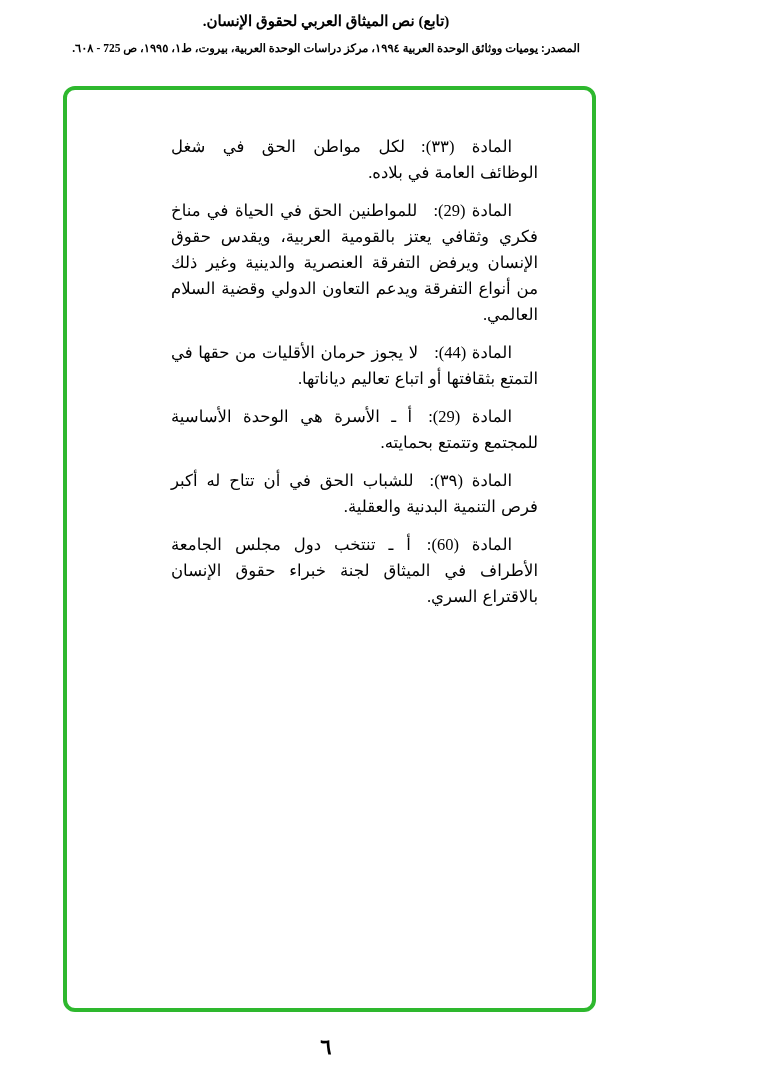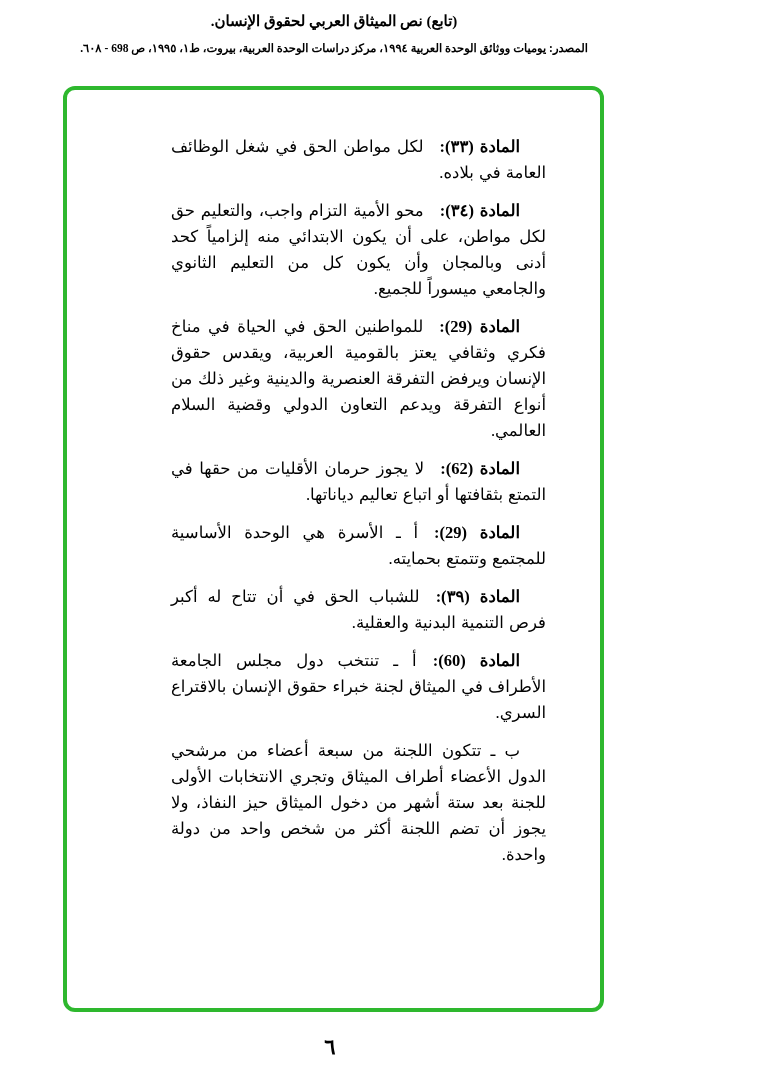--- a/index.html
+++ b/index.html
@@ -3,21 +3,20 @@
 <meta charset="utf-8">
 <style>
   html, body { margin: 0; padding: 0; background: #ffffff; }
   .page {
     position: relative;
     width: 652px;
     height: 1078px;
     background: #ffffff;
     font-family: "Liberation Serif", "DejaVu Serif", serif;
     overflow: hidden;
-    padding-left: 8px;
   }
   .header {
     direction: rtl;
     text-align: center;
     padding-top: 12px;
   }
   .doc-title {
     font-size: 15px;
     font-weight: bold;
     color: #000000;
@@ -47,21 +46,21 @@
     color: #000000;
   }
   .para {
     font-size: 16.5px;
     line-height: 26px;
     margin: 0 0 12px 0;
     text-indent: 26px;
     word-spacing: 1px;
   }
   .label {
-    font-weight: bold;
+    font-weight: normal;
     margin-left: 16px;
   }
   .label:empty { margin: 0; }
   .page-number {
     position: absolute;
     bottom: 18px;
     left: 0;
     width: 100%;
     text-align: center;
     font-size: 21px;
@@ -69,58 +68,52 @@
     color: #000000;
   }
 </style>
 </head>
 <body>
 
 <div class="page">
 
   <div class="header">
     <div class="doc-title">(تابع) نص الميثاق العربي لحقوق الإنسان.</div>
-    <div class="doc-source">المصدر: يوميات ووثائق الوحدة العربية ١٩٩٤، مركز دراسات الوحدة العربية، بيروت، ط١، ١٩٩٥، ص 698 - ٦٠٨.</div>
+    <div class="doc-source">المصدر: يوميات ووثائق الوحدة العربية ١٩٩٤، مركز دراسات الوحدة العربية، بيروت، ط١، ١٩٩٥، ص 725 - ٦٠٨.</div>
   </div>
 
   <div class="content-box" style="border-color: rgb(46, 184, 46);">
     <div class="text-area">
 
       <p class="para">
         <span class="label">المادة (٣٣):</span><span>لكل مواطن الحق في شغل الوظائف العامة في بلاده.</span>
       </p>
 
-      <p class="para">
-        <span class="label">المادة (٣٤):</span><span>محو الأمية التزام واجب، والتعليم حق لكل مواطن، على أن يكون الابتدائي منه إلزامياً كحد أدنى وبالمجان وأن يكون كل من التعليم الثانوي والجامعي ميسوراً للجميع.</span>
-      </p>
 
       <p class="para">
         <span class="label">المادة (29):</span><span>للمواطنين الحق في الحياة في مناخ فكري وثقافي يعتز بالقومية العربية، ويقدس حقوق الإنسان ويرفض التفرقة العنصرية والدينية وغير ذلك من أنواع التفرقة ويدعم التعاون الدولي وقضية السلام العالمي.</span>
       </p>
 
 
       <p class="para">
-        <span class="label">المادة (62):</span><span>لا يجوز حرمان الأقليات من حقها في التمتع بثقافتها أو اتباع تعاليم دياناتها.</span>
+        <span class="label">المادة (44):</span><span>لا يجوز حرمان الأقليات من حقها في التمتع بثقافتها أو اتباع تعاليم دياناتها.</span>
       </p>
 
       <p class="para">
         <span class="label">المادة (29):</span><span>أ ـ الأسرة هي الوحدة الأساسية للمجتمع وتتمتع بحمايته.</span>
       </p>
 
 
       <p class="para">
         <span class="label">المادة (٣٩):</span><span>للشباب الحق في أن تتاح له أكبر فرص التنمية البدنية والعقلية.</span>
       </p>
 
       <p class="para">
         <span class="label">المادة (60):</span><span>أ ـ تنتخب دول مجلس الجامعة الأطراف في الميثاق لجنة خبراء حقوق الإنسان بالاقتراع السري.</span>
       </p>
 
-      <p class="para">
-        <span class="label"></span><span>ب ـ تتكون اللجنة من سبعة أعضاء من مرشحي الدول الأعضاء أطراف الميثاق وتجري الانتخابات الأولى للجنة بعد ستة أشهر من دخول الميثاق حيز النفاذ، ولا يجوز أن تضم اللجنة أكثر من شخص واحد من دولة واحدة.</span>
-      </p>
 
     </div>
   </div>
 
   <div class="page-number">٦</div>
 
 </div>
 
 </body></html>

